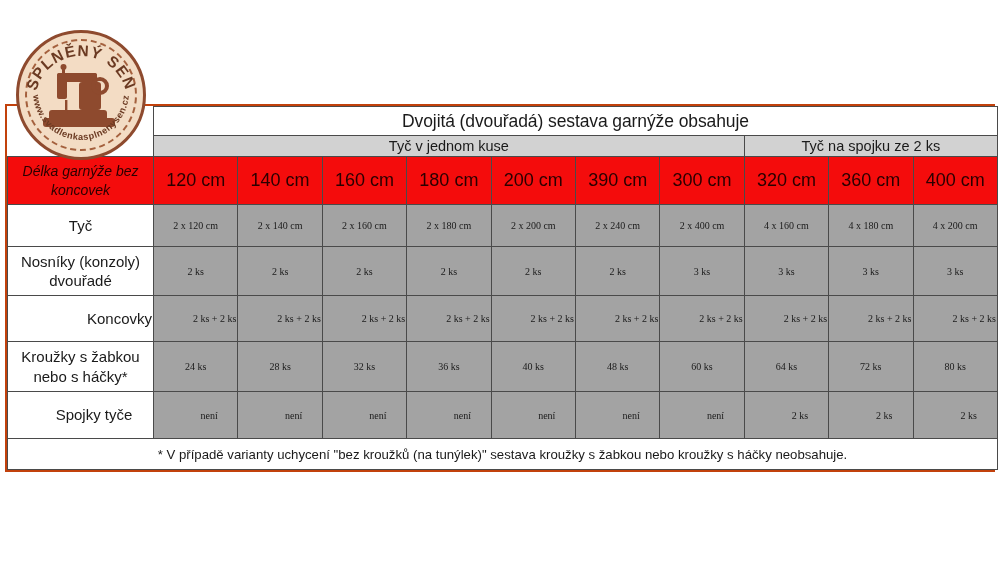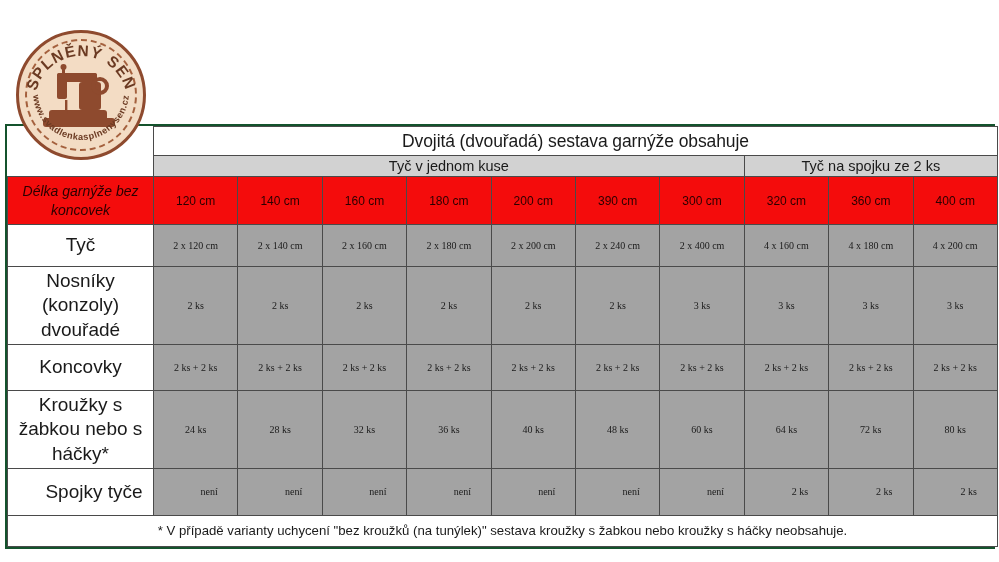--- a/index.html
+++ b/index.html
@@ -50,23 +50,23 @@
   }
   .logo-svg {
     position: absolute;
     inset: 0;
   }
 
   
   .table-box {
     position: absolute;
     left: 5px;
-    top: 124px;
+    top: 104px;
     width: 990px;
-    border: 2px solid #14532d;
+    border: 2px solid #c2410c;
     box-sizing: border-box;
     background: #ffffff;
   }
   table.garnyz {
     border-collapse: collapse;
     width: 100%;
     table-layout: fixed;
   }
   table.garnyz td, table.garnyz th {
     border: 1px solid #4a4a4a;
@@ -94,42 +94,42 @@
   }
   .group-cell {
     background: #d2d2d2;
     height: 20px;
     font-size: 14.5px;
   }
   .red-row td {
     background: #f40c0c;
     color: #2a0000;
     height: 48px;
-    font-size: 12px;
+    font-size: 18px;
     font-weight: bold;
     border-color: #6f0c0c;
   }
   .red-row td.red-label {
     font-size: 14px;
     line-height: 1.3;
     font-style: italic;
   }
   .row-label {
     background: #ffffff;
-    font-size: 19px;
+    font-size: 15px;
     line-height: 1.28;
   }
   .data-cell {
     background: #a3a3a3;
     font-size: 10px;
     font-family: Liberation Serif, serif;
   }
   tr.r-tyc td      { height: 42px; }
   tr.r-nosniky td  { height: 49px; }
-  tr.r-koncovky td { height: 46px; }
+  tr.r-koncovky td { height: 46px; text-align: right; }
   tr.r-krouzky td  { height: 50px; }
   tr.r-spojky td   { height: 47px; padding-left: 28px; }
   .note-cell {
     background: #ffffff;
     height: 31px;
     font-size: 13.2px;
     text-align: center;
     padding: 0 6px;
   }
 </style>

